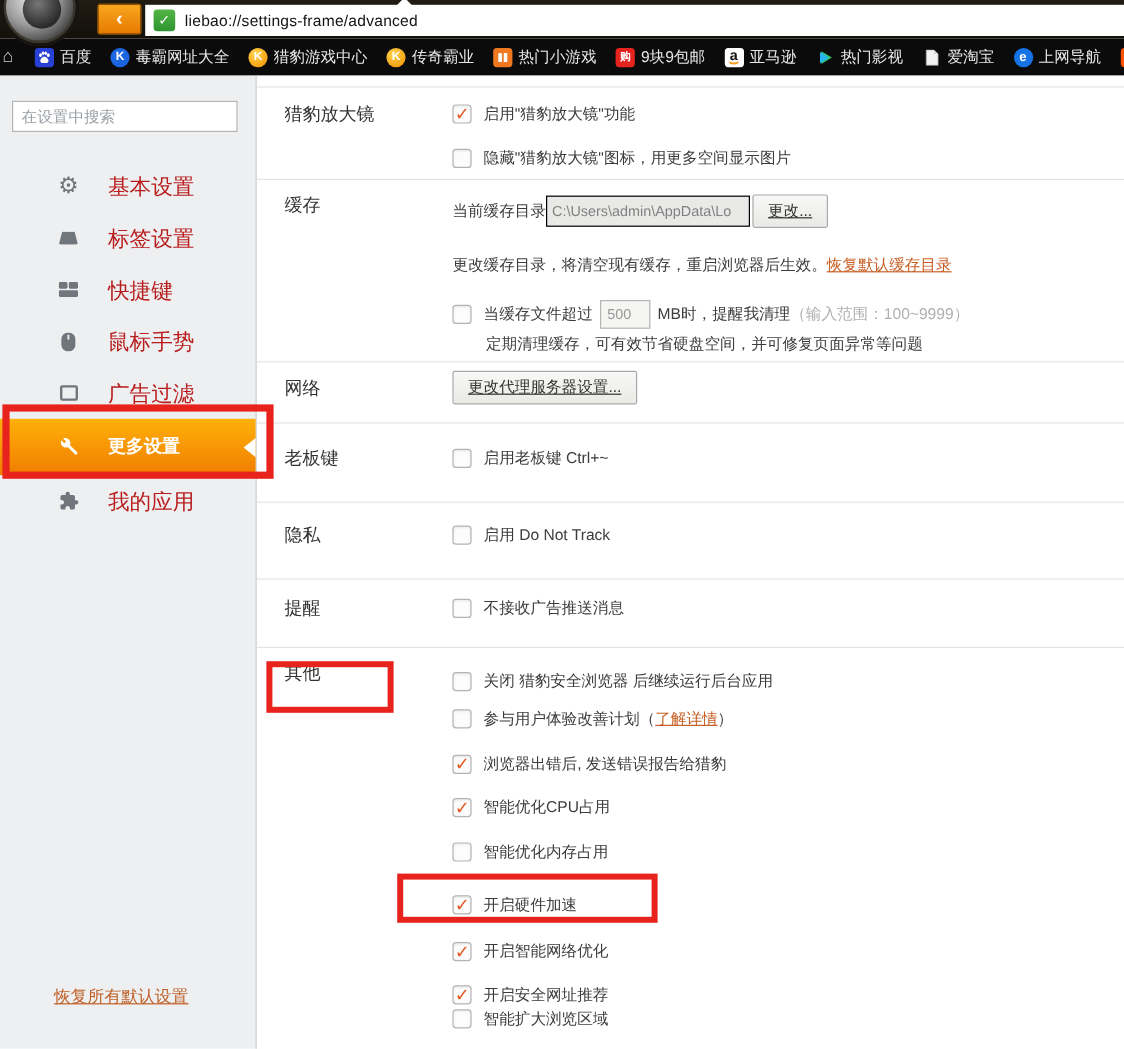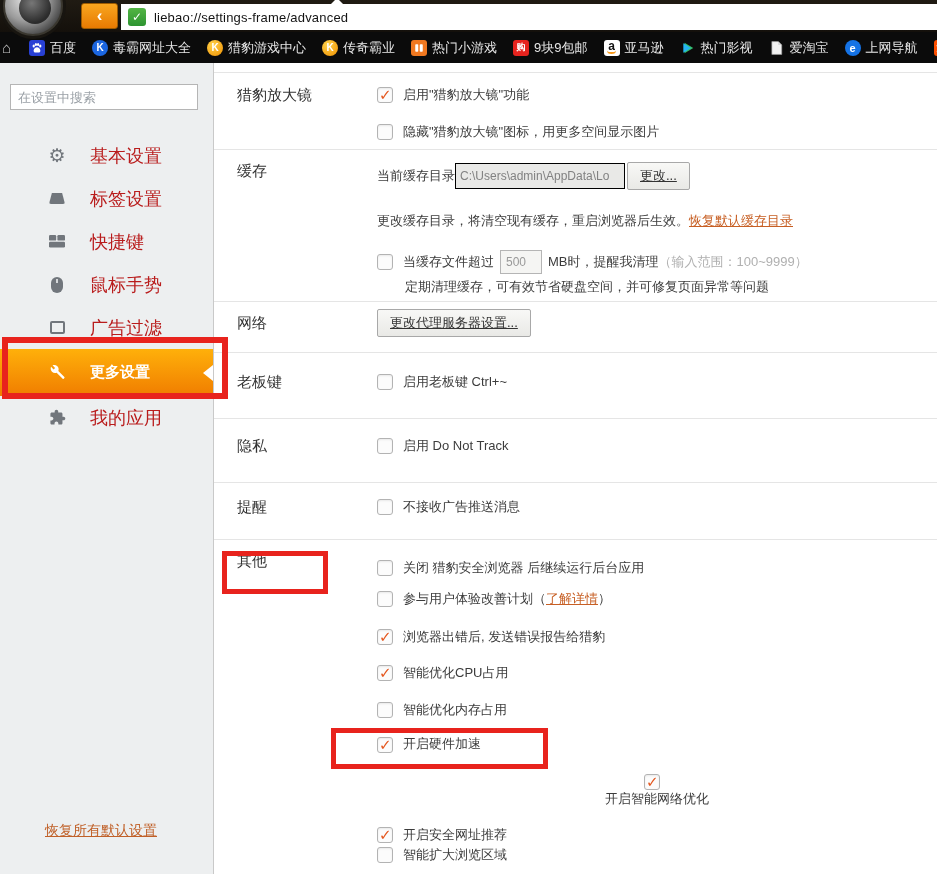--- a/index.html
+++ b/index.html
@@ -103,22 +103,22 @@
   .btn-change { margin-left:2px; }
   .link { color:#c75f24; text-decoration:underline; cursor:pointer; }
   .num-input { width:42px; height:24px; border:1px solid #b5b5b5; background:#f5f5f3; color:#999;
         font-size:12px; padding:0 5px; margin:0 6px; font-family:inherit; }
   .hint { color:#b0b0b0; }
   .indent { margin-left:28px; margin-top:4px; }
   .mt22 { margin-top:22px; }
   .mt20 { margin-top:20px; }
 
   .s7-r1 { margin-top:7px; }  .s7-r2 { margin-top:13px; } .s7-r3 { margin-top:20px; }
-  .s7-r4 { margin-top:18px; } .s7-r5 { margin-top:19px; } .s7-r6 { margin-top:16px;align-items:flex-end; }
-  .s7-r7 { margin-top:21px;flex-direction:column; } .s7-r8 { margin-top:18px; } .s7-r9 { margin-top:2px; }
+  .s7-r4 { margin-top:18px; } .s7-r5 { margin-top:19px; } .s7-r6 { margin-top:26px; }
+  .s7-r7 { margin-top:21px; } .s7-r8 { margin-top:18px; } .s7-r9 { margin-top:2px; }
 
   
   .hl-box { position:absolute; border:5px solid #e8231d; z-index:20; pointer-events:none; }
   .hl-1 { left:2px; top:337px; width:226px; height:62px; border-width:6px; }
   .hl-2 { left:222px; top:551px; width:106px; height:43px; }
   .hl-3 { left:331px; top:728px; width:217px; height:41px; }
 </style>
 </head>
 <body>
 

